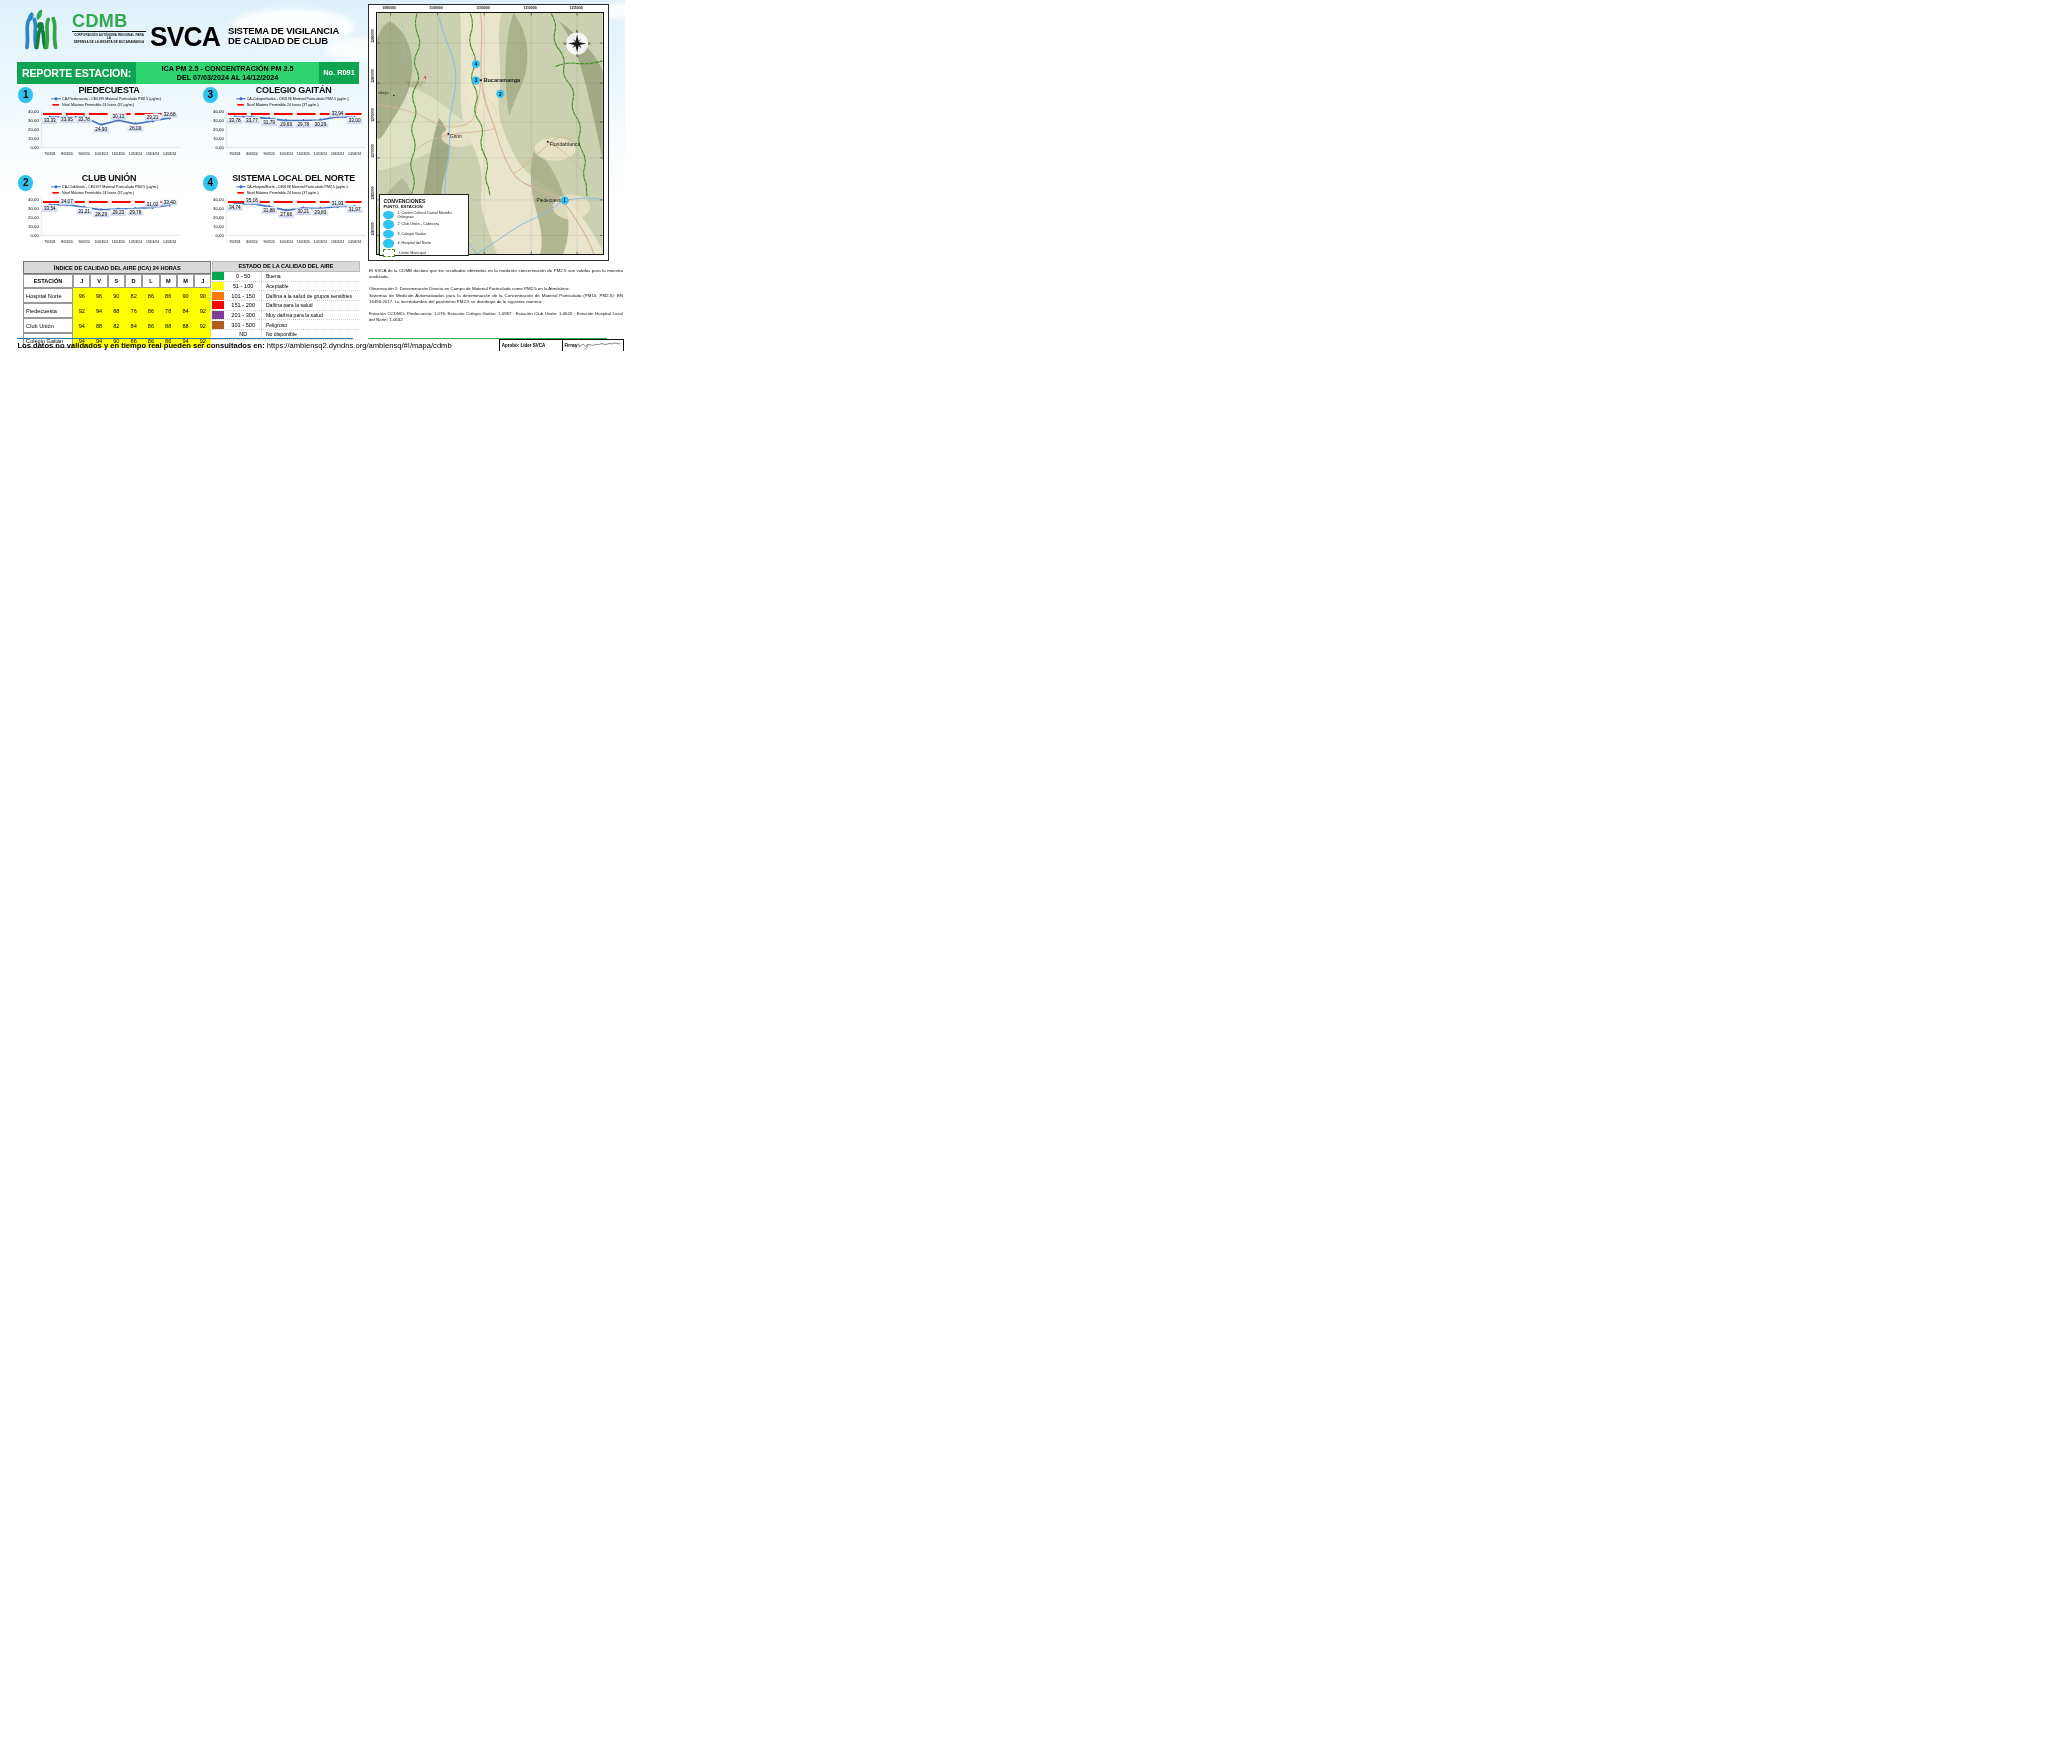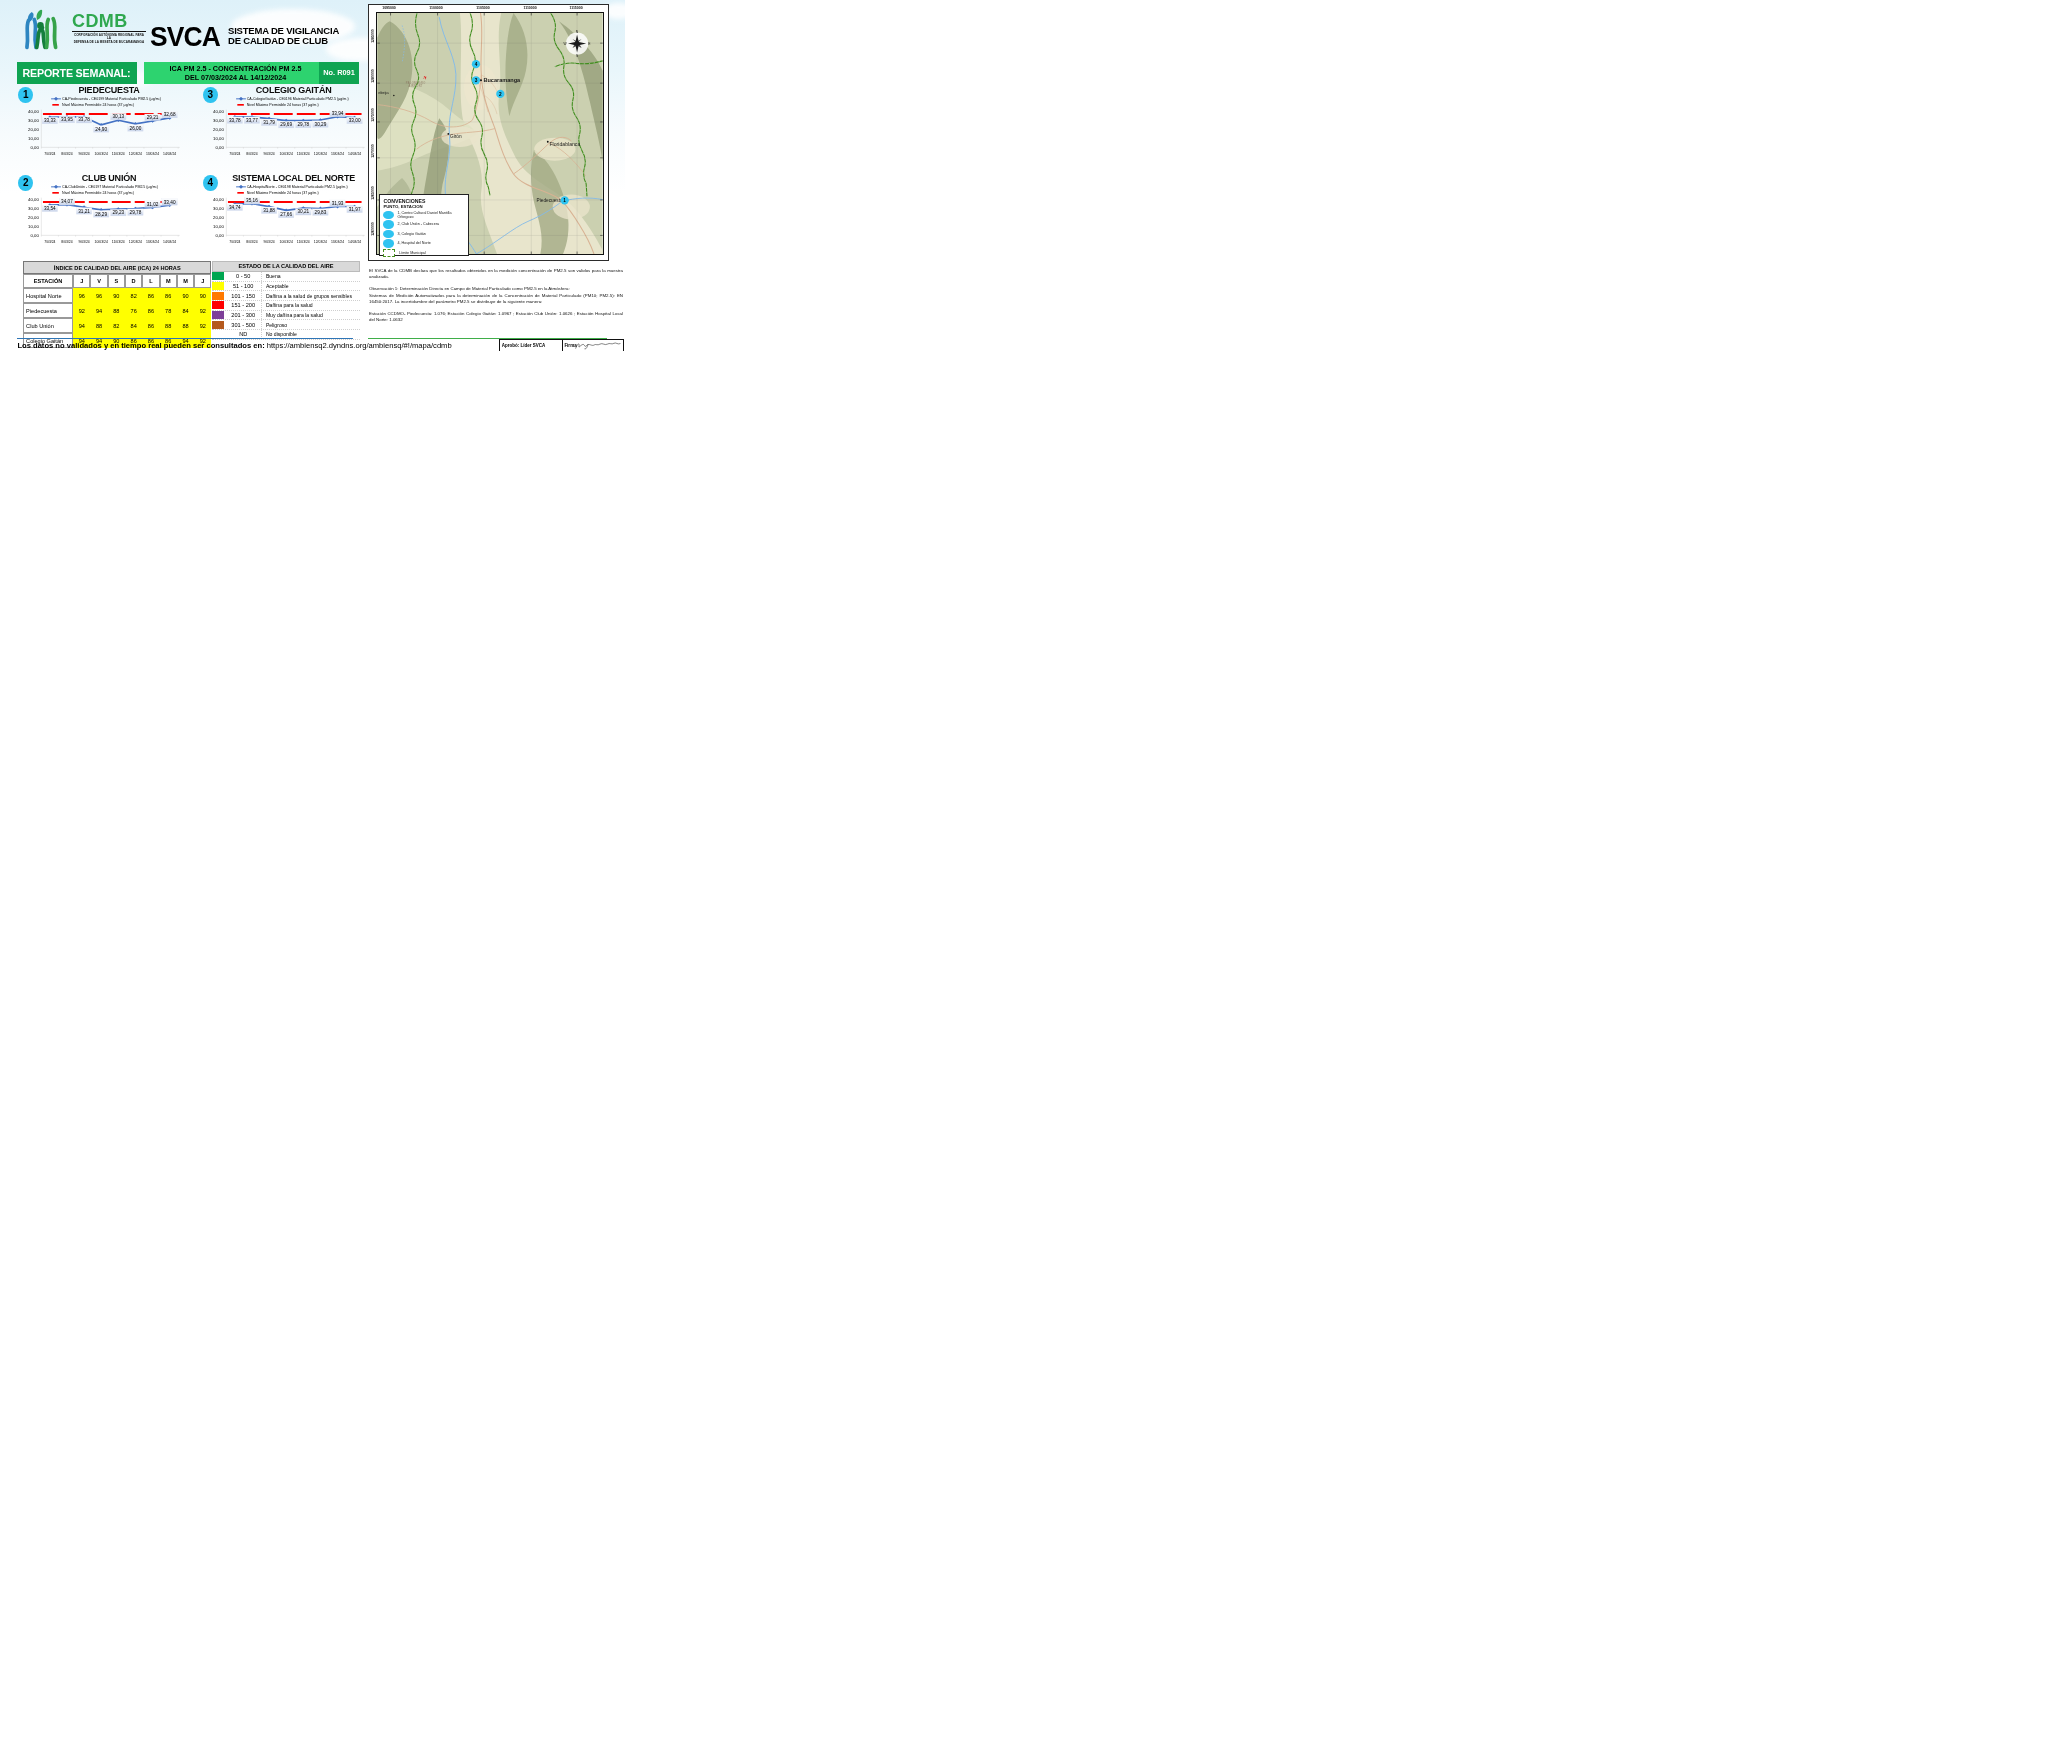--- a/index.html
+++ b/index.html
@@ -16,21 +16,21 @@
   .brand-sub{font-size:3px;font-weight:700;color:#111;letter-spacing:0.1px;line-height:1.25;text-align:center;width:74px;}
   #svca-title{position:absolute;left:150px;top:20px;font-size:26.4px;font-weight:800;color:#000;
               letter-spacing:-0.8px;transform:scaleY(1.08);transform-origin:top left;}
   #system-name{position:absolute;left:228px;top:26px;font-size:9.5px;font-weight:700;color:#000;
                line-height:1.1;letter-spacing:-0.2px;}
 
   
   .banner-seg{position:absolute;top:62px;height:21.5px;display:flex;align-items:center;justify-content:center;}
   #banner-left{left:16.5px;width:120px;background:#0fa452;}
   #banner-left div{color:#fff;font-size:10.7px;font-weight:700;letter-spacing:-0.2px;}
-  #banner-mid{left:136px;width:183px;background:#2dd36f;flex-direction:column;margin-left:8px;}
+  #banner-mid{left:136px;width:183px;background:#2dd36f;flex-direction:column;}
   #banner-mid div{color:#000;font-size:7.2px;font-weight:700;line-height:1.25;}
   #banner-right{left:319px;width:40px;background:#0fa452;}
   #banner-right div{color:#fff;font-size:7.4px;font-weight:700;}
 
   
   .chart{position:absolute;width:165px;height:74px;}
   .badge{position:absolute;left:0.8px;top:1.7px;width:15px;height:16.5px;border-radius:50%;background:#2fc3f0;
          color:#000;font-size:10px;font-weight:700;display:flex;align-items:center;justify-content:center;}
   .ctitle{position:absolute;left:20px;right:1.7px;top:0;text-align:center;font-size:9px;font-weight:700;
           color:#0d0d0d;letter-spacing:-0.2px;white-space:nowrap;}
@@ -117,21 +117,21 @@
     <div class="brand-sub">CORPORACIÓN AUTÓNOMA REGIONAL PARA LA</div>
     <div class="brand-sub">DEFENSA DE LA MESETA DE BUCARAMANGA</div>
   </div>
   <div id="svca-title">SVCA</div>
   <div id="system-name">
     <div>SISTEMA DE VIGILANCIA</div>
     <div>DE CALIDAD DE CLUB</div>
   </div>
 
   <div id="banner-left" class="banner-seg">
-    <div>REPORTE SEMANAL:</div>
+    <div>REPORTE ESTACION:</div>
   </div>
   <div id="banner-mid" class="banner-seg">
     <div>ICA PM 2.5 - CONCENTRACIÓN PM 2.5</div>
     <div>DEL 07/03/2024 AL 14/12/2024</div>
   </div>
   <div id="banner-right" class="banner-seg">
     <div>No. R091</div>
   </div>
 
   <div class="chart" id="chart-slot-0" style="left:17.4px;top:85px;">

